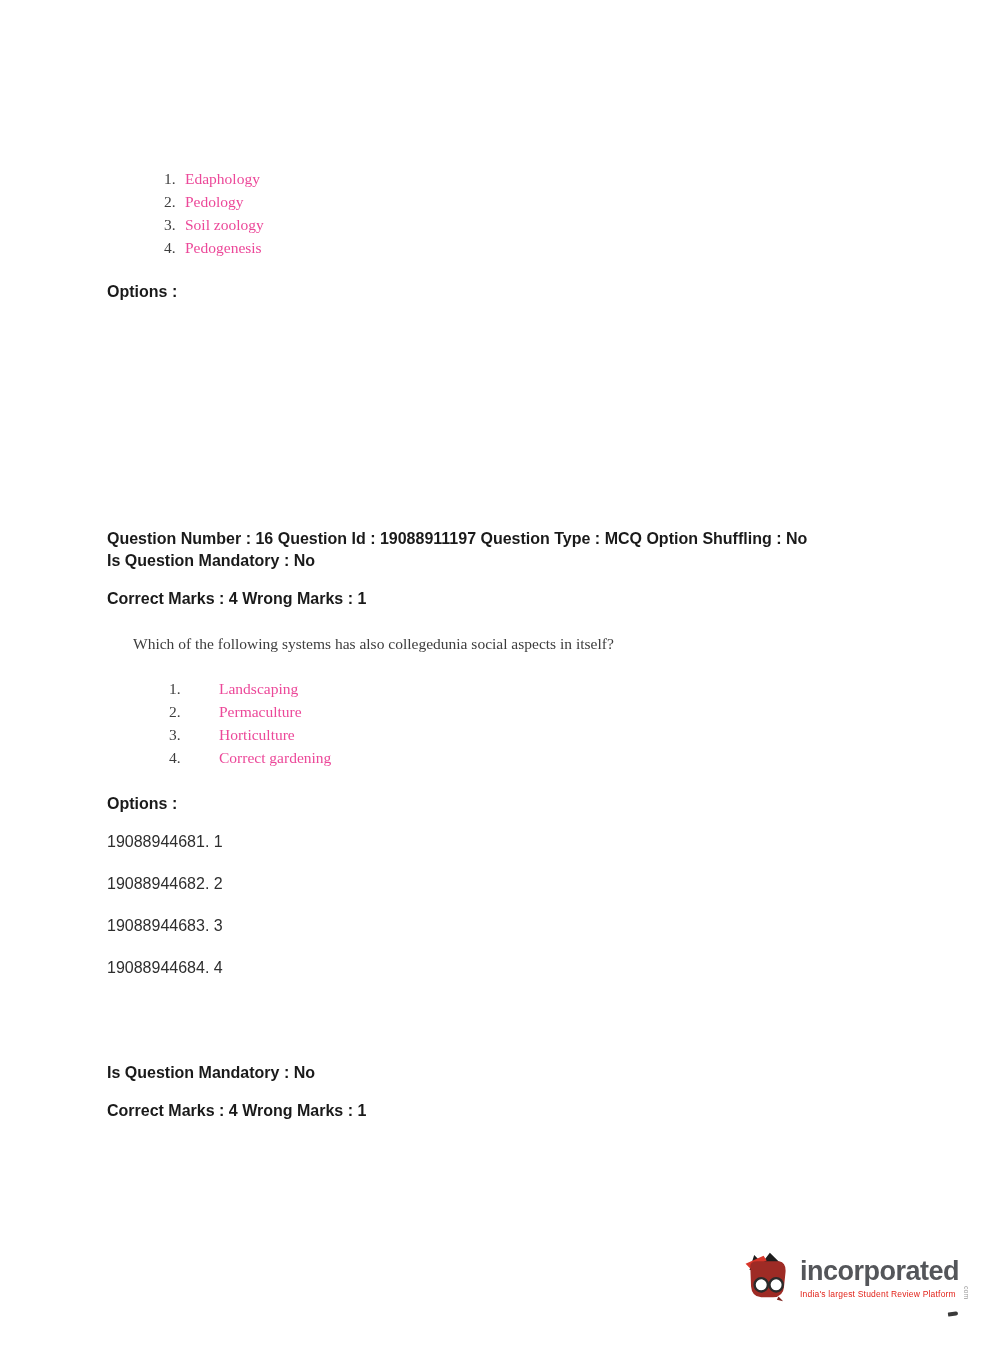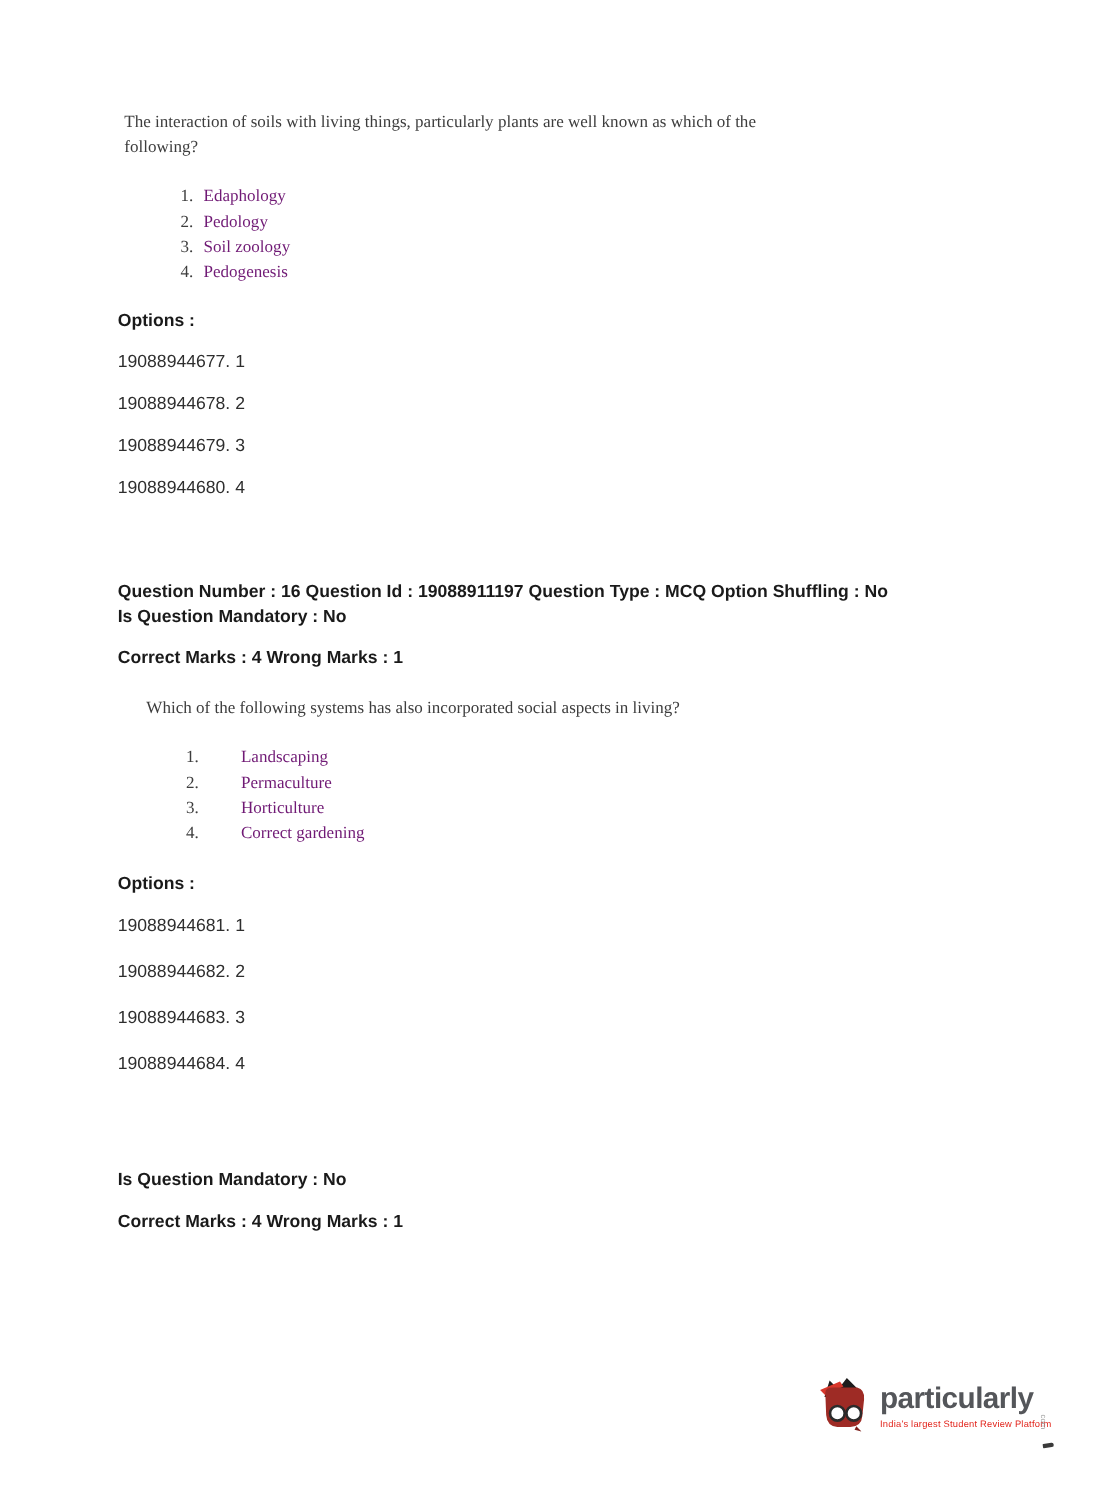--- a/index.html
+++ b/index.html
@@ -29,21 +29,21 @@
   .choice-row { display:flex; line-height:23px; }
   .choice-num {
     font-family:"Liberation Serif", serif;
     color:#3d3d3d; font-size:15.5px;
     display:inline-block; width:21px;
     white-space:nowrap;
   }
   .choices.wide .choice-num { width:50px; }
   .choice-label {
     font-family:"Liberation Serif", serif;
-    color:#701a75; font-size:15.5px;
+    color:#ec4899; font-size:15.5px;
     white-space:nowrap;
   }
 
   
   .meta-bold {
     font-family:Liberation Sans, sans-serif;
     font-weight:700;
     font-size:16px;
     color:#1a1a1a;
     line-height:21px;
@@ -93,24 +93,20 @@
     background:#3a3a3a;
     border-radius:1px 3px 3px 1px;
     transform:rotate(-8deg);
   }
 </style>
 </head>
 <body>
 
 <div class="page">
 
-  <div class="abs serif" style="left:113px; top:99px;">
-    <div>The interaction of soils with living things, particularly plants are well known as which of the</div>
-    <div>following?</div>
-  </div>
 
   <div class="abs choices" style="left:164px; top:167px;">
     <div class="choice-row">
       <span class="choice-num">1.</span>
       <span class="choice-label">Edaphology</span>
     </div>
     <div class="choice-row">
       <span class="choice-num">2.</span>
       <span class="choice-label">Pedology</span>
     </div>
@@ -119,32 +115,26 @@
       <span class="choice-label">Soil zoology</span>
     </div>
     <div class="choice-row">
       <span class="choice-num">4.</span>
       <span class="choice-label">Pedogenesis</span>
     </div>
   </div>
 
   <div class="abs meta-bold" style="left:107px; top:281px;">Options :</div>
 
-  <div class="abs id-list" style="left:107px; top:319px;">
-    <div class="option-id">19088944677. 1</div>
-    <div class="option-id">19088944678. 2</div>
-    <div class="option-id">19088944679. 3</div>
-    <div class="option-id">19088944680. 4</div>
-  </div>
 
   <div class="abs meta-bold" style="left:107px; top:516px;margin-top:12px;">Question Number : 16 Question Id : 19088911197 Question Type : MCQ Option Shuffling : No</div>
   <div class="abs meta-bold" style="left:107px; top:550px;">Is Question Mandatory : No</div>
   <div class="abs meta-bold" style="left:107px; top:588px;">Correct Marks : 4 Wrong Marks : 1</div>
 
-  <div class="abs serif" style="left:133px; top:632px;">Which of the following systems has also incorporated social aspects in living?</div>
+  <div class="abs serif" style="left:133px; top:632px;">Which of the following systems has also collegedunia social aspects in itself?</div>
 
   <div class="abs choices wide" style="left:169px; top:677px;">
     <div class="choice-row">
       <span class="choice-num">1.</span>
       <span class="choice-label">Landscaping</span>
     </div>
     <div class="choice-row">
       <span class="choice-num">2.</span>
       <span class="choice-label">Permaculture</span>
     </div>
@@ -180,21 +170,21 @@
       <path d="M8 19 Q8 13 17 13 L45 13 Q54 15 53 27 L51 46 Q50 58 37 59 L22 59 Q10 58 9 45 Z" fill="#9e2b25"></path>
 
       <circle cx="22" cy="43" r="8.5" fill="#ffffff" stroke="#2b2b2b" stroke-width="3"></circle>
       <circle cx="41" cy="43" r="8.5" fill="#ffffff" stroke="#2b2b2b" stroke-width="3"></circle>
       <line x1="30.5" y1="43" x2="32.5" y2="43" stroke="#2b2b2b" stroke-width="3"></line>
 
       <path d="M44 58 L50 64 L42 62 Z" fill="#7d201b"></path>
     </svg>
     <div class="logo-text">
       <div class="brand-row">
-        <span class="brand">particularly</span>
+        <span class="brand">incorporated</span>
         <span class="brand-suffix">com</span>
       </div>
       <div class="tagline">India's largest Student Review Platform</div>
     </div>
   </div>
   <div class="logo-tail-mark"></div>
 
 </div>
 
 </body></html>

